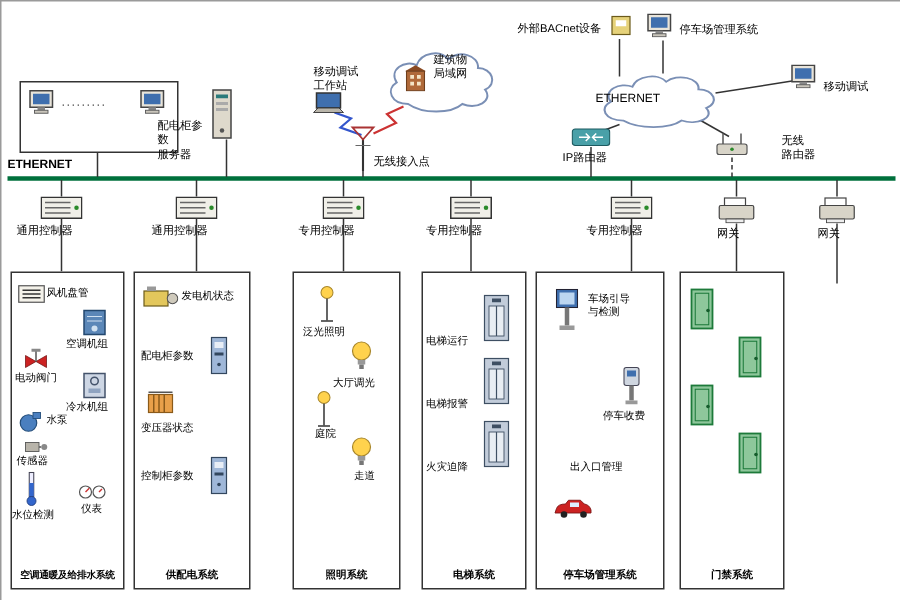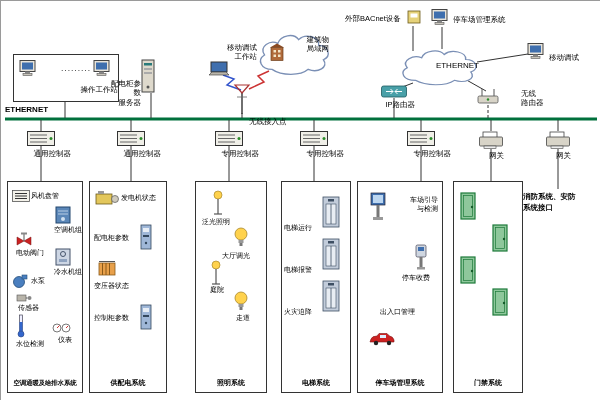--- a/index.html
+++ b/index.html
@@ -1,19 +1,19 @@
 <!DOCTYPE html>
 <html style="--ethernet_line: #00703c; --wire: #333333; --cloud_stroke: #7a8fb5; --lightning_blue: #3355cc; --lightning_red: #cc3333; --door_green: #1d7a3a; --car_red: #cc2222; --bulb_yellow: #ffd24d; --screen_blue: #3f6fae;"><head>
 <meta charset="utf-8">
 <style>
   html,body{margin:0;padding:0;background:#fff;}
   .stage{position:relative;width:600px;height:400px;background:#fff;border:1px solid #9a9a9a;
          font-family:"Liberation Sans","DejaVu Sans",sans-serif;overflow:hidden;}
   .lbl{position:absolute;font-size:7.5px;line-height:1.25;color:#000;white-space:pre-line;}
-  .c{text-align:right}
+  .c{text-align:left}
   .b{font-weight:bold}
   .ico{position:absolute;line-height:0;}
   .obox{position:absolute;border:1px solid #333;background:#fff;}
   .sbox{position:absolute;top:180px;height:210px;border:1px solid #333;background:#fff;}
   .sbox .lbl{font-size:7px;}
   .stitle{position:absolute;bottom:4px;left:0;width:100%;text-align:center;font-size:7px;
           font-weight:bold;white-space:nowrap;}
   .wires{position:absolute;left:0;top:0;}
   .bus{stroke:var(--ethernet_line,#00703c);stroke-width:3;}
   .w line, line.w{stroke:var(--wire,#333);stroke-width:1;}
@@ -228,39 +228,38 @@
   <div class="lbl b" style="left:4px;top:104px;font-size:8px">ETHERNET</div>
 
   <div class="obox" style="left:12px;top:53px;width:104px;height:46px">
     <span class="ico" style="left:5px;top:5px"><svg width="20" height="16">
           <use href="#i-pc"></use>
         </svg></span>
     <div class="lbl c" style="left:27px;top:12px;width:50px;font-size:7px;letter-spacing:1px">·········</div>
     <span class="ico" style="left:79px;top:5px"><svg width="20" height="16">
           <use href="#i-pc"></use>
         </svg></span>
-    <div class="lbl c" style="left:0;top:30px;width:104px">操作工作站</div>
   </div>
 
   <span class="ico" style="left:140px;top:58px"><svg width="14" height="34">
         <use href="#i-server"></use>
       </svg></span>
   <div class="lbl c" style="left:104px;top:78px;width:36px">配电柜参数
 服务器</div>
 
   <div class="lbl c" style="left:208px;top:42px;width:48px">移动调试
 工作站</div>
   <span class="ico" style="left:206px;top:60px"><svg width="24" height="16">
         <use href="#i-laptop"></use>
       </svg></span>
 
   <span class="ico" style="left:232px;top:82px"><svg width="18" height="32">
         <use href="#i-antenna"></use>
       </svg></span>
-  <div class="lbl" style="left:248px;top:116px;width:44px">无线接入点</div>
+  <div class="lbl" style="left:248px;top:102px;width:44px">无线接入点</div>
 
   <span class="ico" style="left:254px;top:30px"><svg width="76" height="46" viewBox="0 0 80 48" preserveAspectRatio="none">
         <use href="#i-cloud"></use>
       </svg></span>
   <span class="ico" style="left:268px;top:42px"><svg width="16" height="18">
         <use href="#i-building"></use>
       </svg></span>
   <div class="lbl c" style="left:288px;top:34px;width:40px">建筑物
 局域网</div>
 
@@ -323,22 +322,20 @@
   <span class="ico" style="left:477px;top:130px"><svg width="26" height="18">
         <use href="#i-printer"></use>
       </svg></span>
   <div class="lbl c" style="left:477px;top:150px;width:26px">网关</div>
 
   <span class="ico" style="left:544px;top:130px"><svg width="26" height="18">
         <use href="#i-printer"></use>
       </svg></span>
   <div class="lbl c" style="left:544px;top:150px;width:26px">网关</div>
 
-  <div class="lbl b" style="left:522px;top:190px;width:76px;line-height:1.5">消防系统、安防
-系统接口</div>
 
   <div class="sbox" style="left:6px;width:74px">
     <span class="ico" style="left:4px;top:8px"><svg width="18" height="12">
           <use href="#i-fancoil"></use>
         </svg></span>
     <div class="lbl" style="left:23px;top:10px;width:48px">风机盘管</div>
     <span class="ico" style="left:47px;top:24px"><svg width="16" height="18">
           <use href="#i-ac"></use>
         </svg></span>
     <div class="lbl c" style="left:36px;top:44px;width:38px">空调机组</div>

